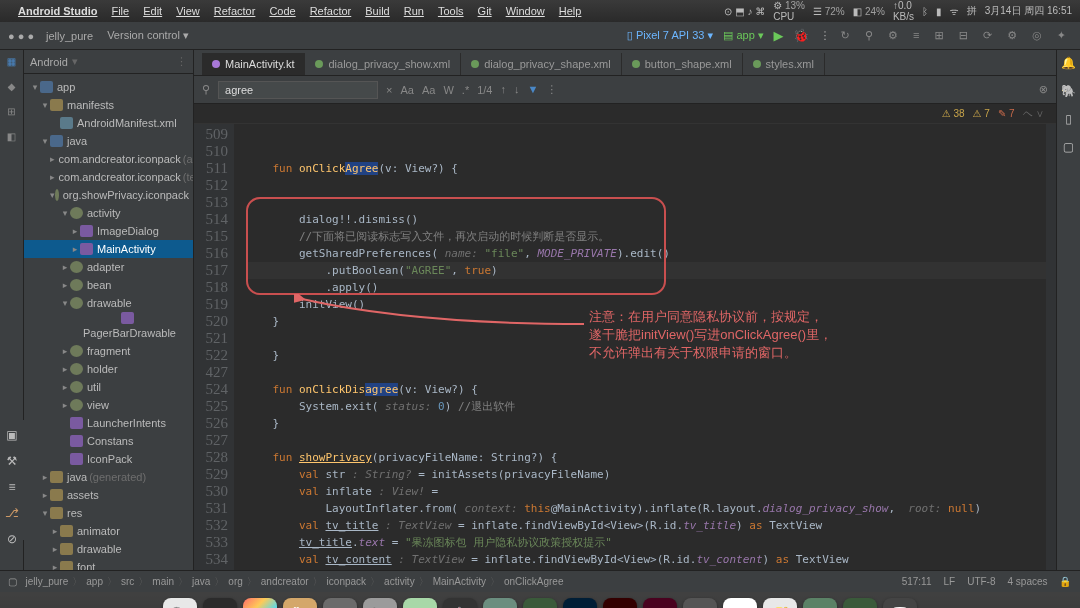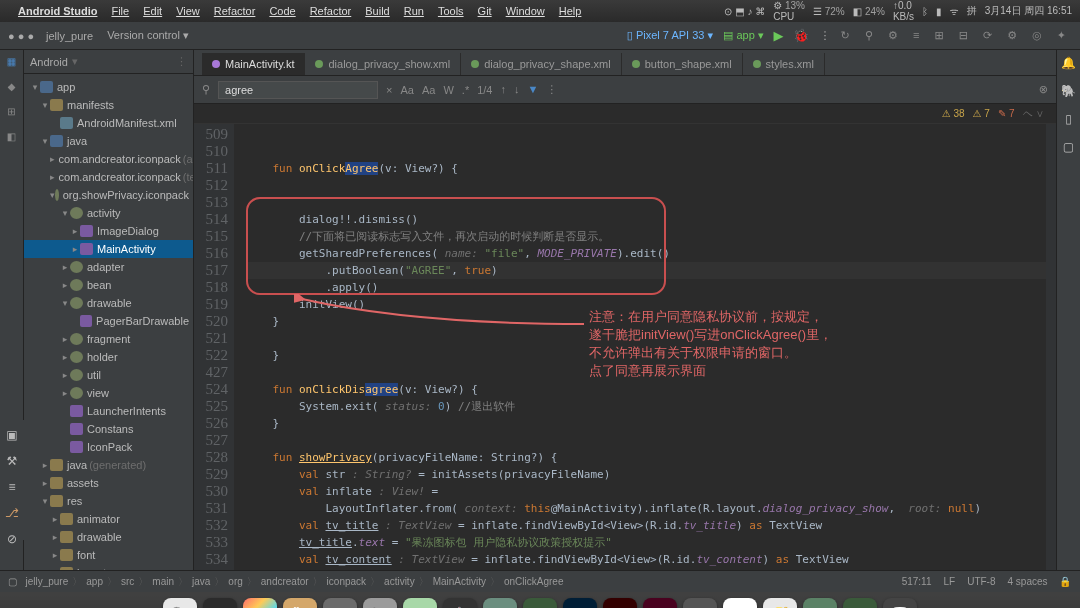--- a/index.html
+++ b/index.html
@@ -194,21 +194,21 @@
         <div class="node" style="padding-left: 36px;">
           <span class="arrow">▸</span>
           <span class="ico pkg"></span>
           <span>bean</span>
         </div>
         <div class="node" style="padding-left: 36px;">
           <span class="arrow">▾</span>
           <span class="ico pkg"></span>
           <span>drawable</span>
         </div>
-        <div class="node" style="padding-left: 46px;">
+        <div class="node" style="padding-left: 46px; flex-direction: column;">
           <span class="arrow"></span>
           <span class="ico ktf"></span>
           <span>PagerBarDrawable</span>
         </div>
         <div class="node" style="padding-left: 36px;">
           <span class="arrow">▸</span>
           <span class="ico pkg"></span>
           <span>fragment</span>
         </div>
         <div class="node" style="padding-left: 36px;">
@@ -366,21 +366,20 @@
             <marker id="ah" markerWidth="8" markerHeight="8" refX="2" refY="4" orient="auto">
               <path d="M8,0 L0,4 L8,8 z" fill="#e06666"></path>
             </marker>
           </defs>
         <path d="M290,30 Q120,30 8,5" stroke="#e06666" stroke-width="2" fill="none" marker-end="url(#ah)"></path>
       </svg>
       <div class="ann" style="left:395px; top:184px;">
         <div>注意：在用户同意隐私协议前，按规定，</div>
         <div>遂干脆把initView()写进onClickAgree()里，</div>
         <div>不允许弹出有关于权限申请的窗口。</div>
-        <div>点了同意再展示界面</div>
       </div>
     </div>
   </div>
 
   <div class="rightgutter">
     <span>🔔</span>
     <span>🐘</span>
     <span>▯</span>
     <span>▢</span>
   </div>

